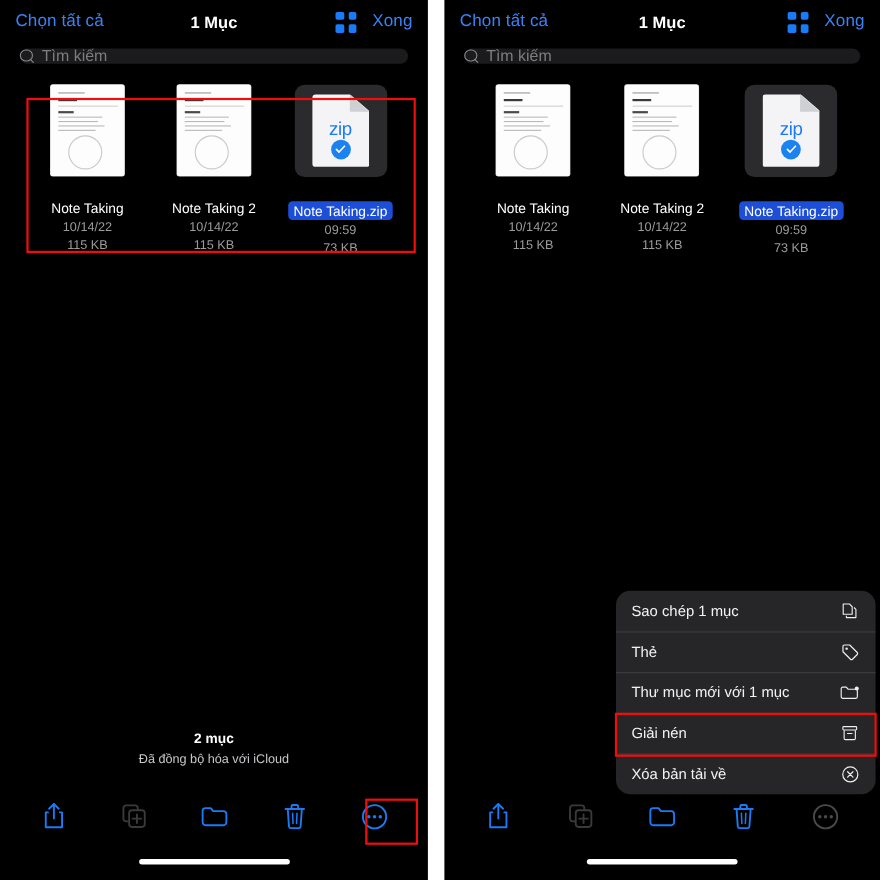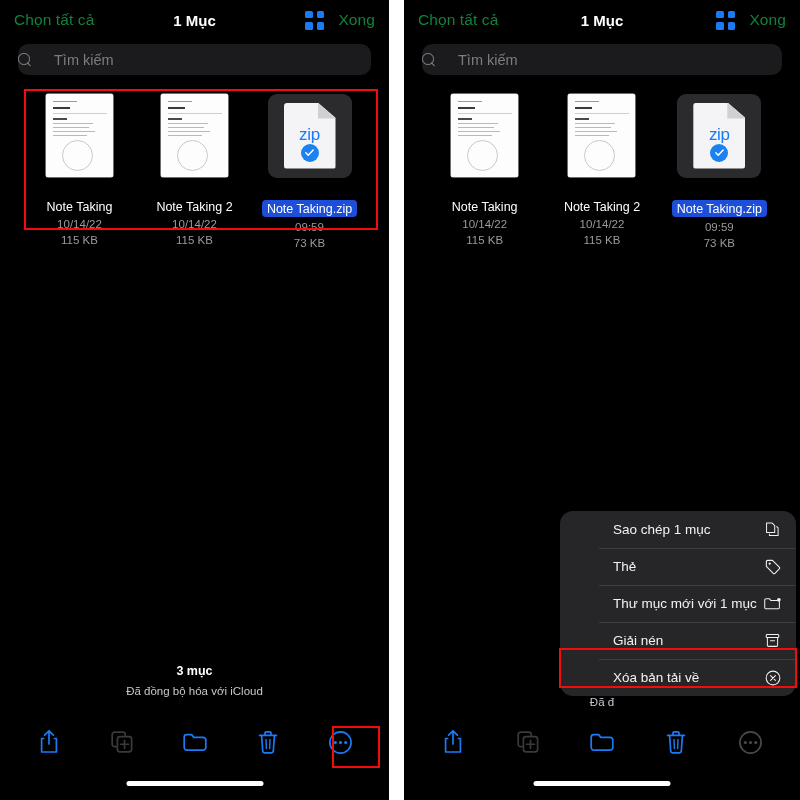--- a/index.html
+++ b/index.html
@@ -20,41 +20,41 @@
   }
   .gap { flex:0 0 15px; height:800px; background:#ffffff; }
   .phone.right { width:396px; }
 
   
   .navbar {
     height:40px; display:flex; align-items:center;
     padding:0 14px; position:relative;
   }
   .nav-left, .nav-right {
-    color:#15803d; font-size:15.5px; letter-spacing:.1px; white-space:nowrap;
+    color:#3b82f6; font-size:15.5px; letter-spacing:.1px; white-space:nowrap;
   }
   .nav-title {
     position:absolute; left:0; right:0; text-align:center;
     color:#ffffff; font-size:15px; font-weight:600; pointer-events:none;
   }
   .nav-spacer { flex:1; }
   .grid-icon { display:inline-block; width:19px; height:19px; margin-right:14px; position:relative; }
   .grid-icon i {
     position:absolute; width:7.5px; height:7.5px; border-radius:1.6px; background:#1b7bf7;
   }
   .grid-icon i:nth-child(1){ left:0; top:0; }
   .grid-icon i:nth-child(2){ right:0; top:0; }
   .grid-icon i:nth-child(3){ left:0; bottom:0; }
   .grid-icon i:nth-child(4){ right:0; bottom:0; }
 
   
   .search-wrap { padding:4px 18px 0 18px; }
   .searchbar {
-    height:31px; background:#1b1b1d; border-radius:10px;
-    display:flex; align-items:center; padding:0 0; gap:23px;
+    height:14px; background:#1b1b1d; border-radius:10px;
+    display:flex; align-items:center; padding:0 0; gap:7px;
   }
   .search-ico { width:13px; height:13px; position:relative; flex:0 0 auto; }
   .search-ico::before {
     content:""; position:absolute; left:0; top:0;
     width:9.5px; height:9.5px; border:1.4px solid #8a8a8e; border-radius:50%;
   }
   .search-ico::after {
     content:""; position:absolute; left:8.6px; top:8.6px;
     width:5px; height:1.4px; background:#8a8a8e; transform:rotate(45deg);
     transform-origin:left center; border-radius:1px;
@@ -243,21 +243,21 @@
           </div>
         </div>
         <div class="fname sel">Note Taking.zip</div>
         <div class="fmeta">09:59</div>
         <div class="fmeta">73 KB</div>
       </div>
 
     </div>
 
     <div class="status" style="top:664px">
-      <div class="count">3 mục</div>
+      <div class="count">2 mục</div>
       <div class="sync">Đã đồng bộ hóa với iCloud</div>
     </div>
 
     <div class="toolbar">
       <div class="tb">
         <svg width="22" height="26" viewBox="0 0 22 26">
           <path d="M11 2 L11 15" stroke="#1b7bf7" stroke-width="1.7" fill="none" stroke-linecap="round"></path>
           <path d="M6.6 6.2 L11 1.9 L15.4 6.2" stroke="#1b7bf7" stroke-width="1.7" fill="none" stroke-linecap="round" stroke-linejoin="round"></path>
           <path d="M5.6 9.5 L3.6 9.5 L3.6 23 L18.4 23 L18.4 9.5 L16.4 9.5" stroke="#1b7bf7" stroke-width="1.7" fill="none" stroke-linecap="round" stroke-linejoin="round"></path>
         </svg>
@@ -381,21 +381,21 @@
         <div class="fmeta">09:59</div>
         <div class="fmeta">73 KB</div>
       </div>
 
     </div>
 
     <div style="position:absolute; left:0; width:100%; top:692px; text-align:center;">
       <span style="color:#c8c8cc; font-size:11.5px;">Đã đ</span>
     </div>
 
-    <div class="ctxmenu" style="left:156px; top:511px;padding-left:39px;">
+    <div class="ctxmenu" style="left:156px; top:537px;">
 
       <div class="ctxitem">
         <span class="lbl">Sao chép 1 mục</span>
         <span class="ic">
           <svg width="17" height="17" viewBox="0 0 20 20">
             <path d="M3 2.4 L9.6 2.4 L12.6 5.4 L12.6 13.4 L3 13.4 Z" stroke="#efeff2" stroke-width="1.2" fill="none" stroke-linejoin="round"></path>
             <path d="M6.4 15.1 L6.4 17 L16.6 17 L16.6 8.2 L14.6 6.2" stroke="#efeff2" stroke-width="1.2" fill="none" stroke-linejoin="round"></path>
           </svg>
         </span>
       </div>

